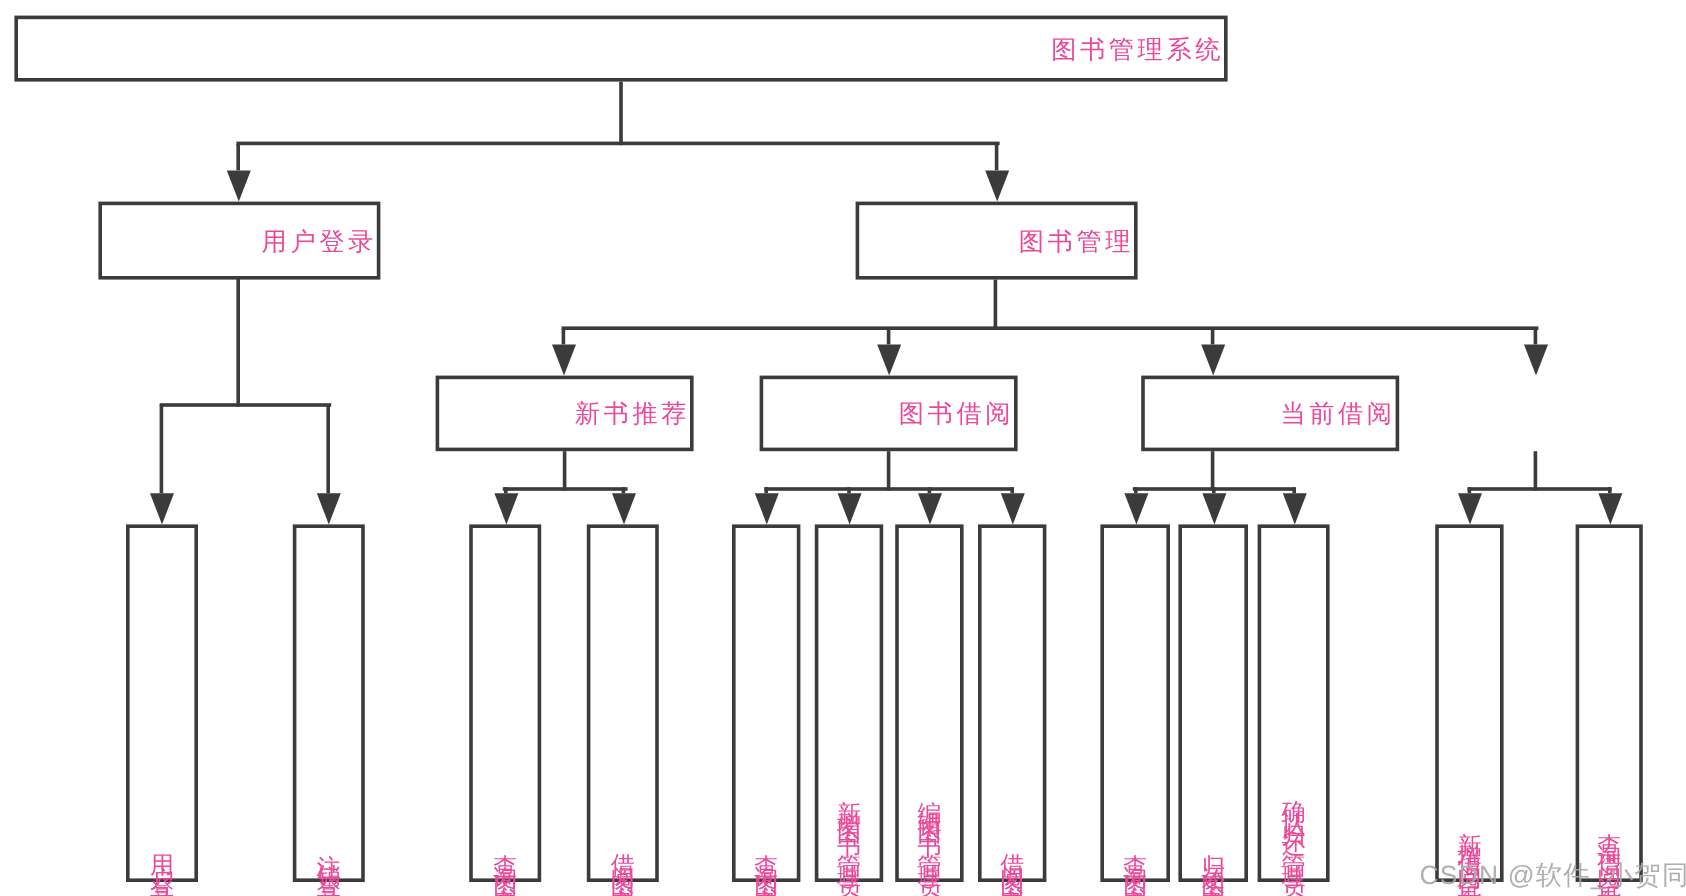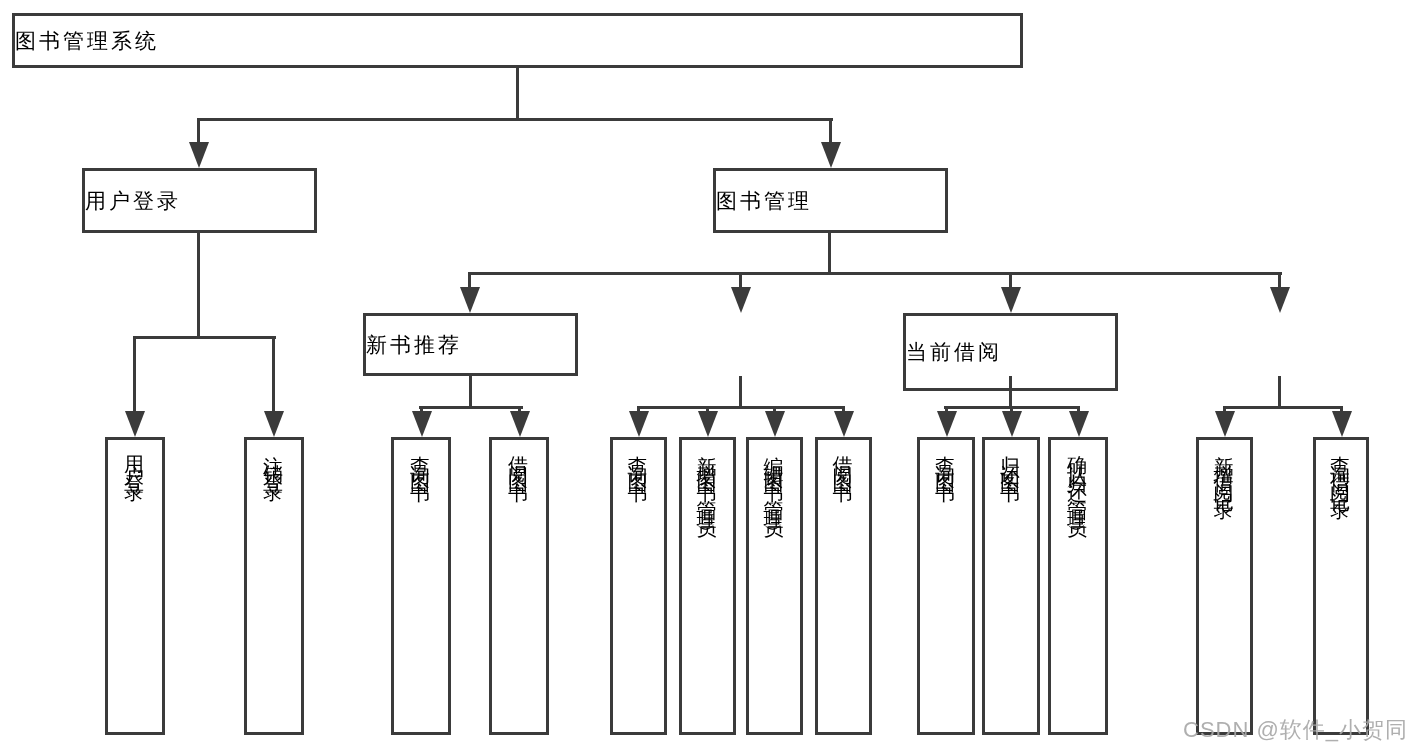--- a/index.html
+++ b/index.html
@@ -2,21 +2,21 @@
 <html><head>
 <meta charset="utf-8">
 <style>
   html,body{margin:0;padding:0;background:#fff;}
   .stage{
     position:relative;width:1405px;height:747px;background:#ffffff;
     font-family:"Liberation Sans","DejaVu Sans",sans-serif;overflow:hidden;
   }
   .box{
     position:absolute;box-sizing:border-box;border:3px solid #3b3b3b;background:#fff;
-    display:flex;align-items:center;justify-content:flex-start;color:#000000;
+    display:flex;align-items:center;justify-content:flex-end;color:#ec4899;
   }
   .h{font-size:21px;letter-spacing:3px;font-weight:500;}
   .v{
     writing-mode:vertical-rl;text-orientation:mixed;
     font-size:20px;letter-spacing:9px;font-weight:500;
   }
   .line{position:absolute;background:#3b3b3b;}
   .arrow{position:absolute;width:3px;background:#3b3b3b;}
   .arrow::after{
     content:"";position:absolute;left:-8.5px;bottom:-26px;width:0;height:0;
@@ -42,22 +42,25 @@
   </div>
 
   <div class="box h" style="left:363px;top:313px;width:215px;height:63px">
     <span>新书推荐</span>
   </div>
 
   <div class="box h" style="left:713px;top:168px;width:235px;height:65px">
     <span>图书管理</span>
   </div>
 
+  <div class="box h" style="left:633px;top:313px;width:215px;height:63px">
+    <span>图书借阅</span>
+  </div>
 
-  <div class="box h" style="left:903px;top:313px;width:215px;height:78px">
+  <div class="box h" style="left:951px;top:313px;width:215px;height:63px">
     <span>当前借阅</span>
   </div>
 
 
   <div class="box v" style="left:105px;top:437px;width:60px;height:298px">
     <span>用户登录</span>
   </div>
   <div class="box v" style="left:244px;top:437px;width:60px;height:298px">
     <span>注销登录</span>
   </div>

